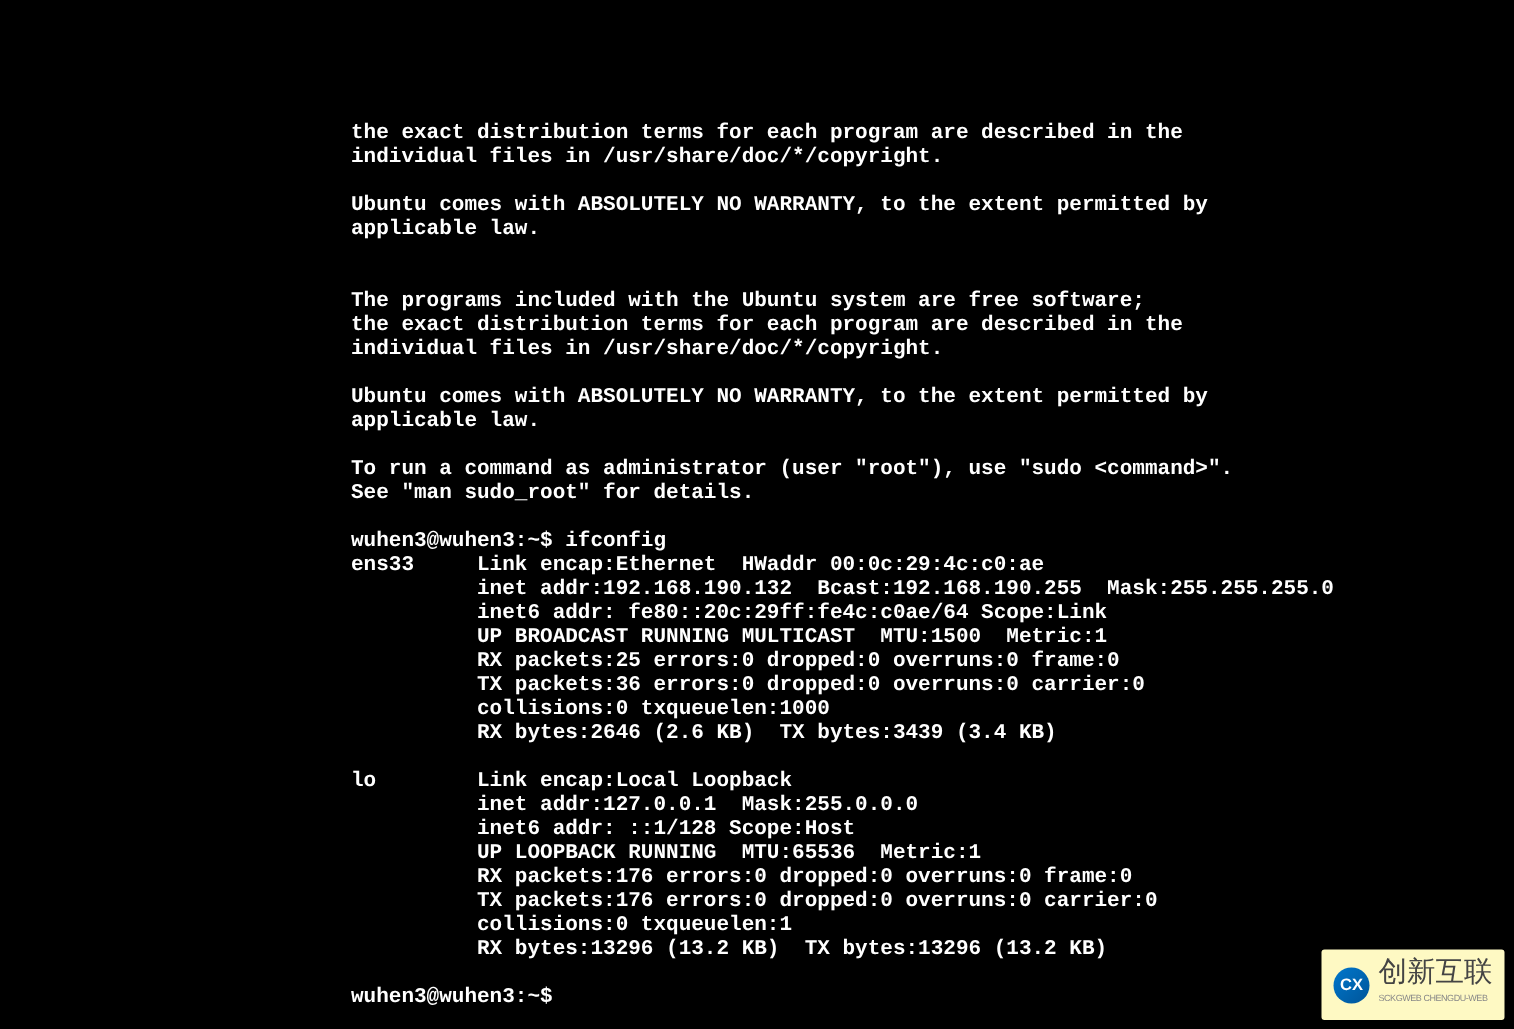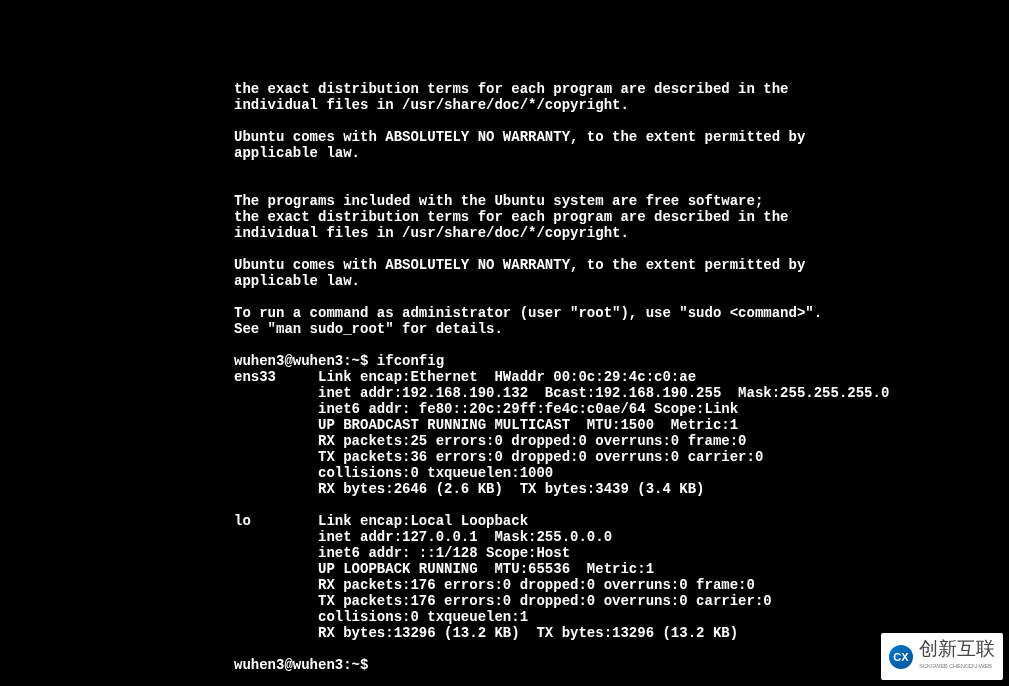--- a/index.html
+++ b/index.html
@@ -18,21 +18,21 @@
     .terminal {
       position: absolute;
       top: 65px;
       left: 234px;
       white-space: pre;
     }
     .watermark {
       position: absolute;
       bottom: 6px;
       right: 6px;
-      background: #ffffff;
+      background: #fef9c3;
       color: #444;
       font-family: sans-serif;
       font-weight: normal;
       padding: 6px 8px;
       display: flex;
       align-items: center;
       gap: 6px;
       border-radius: 2px;
     }
     .watermark-logo {

